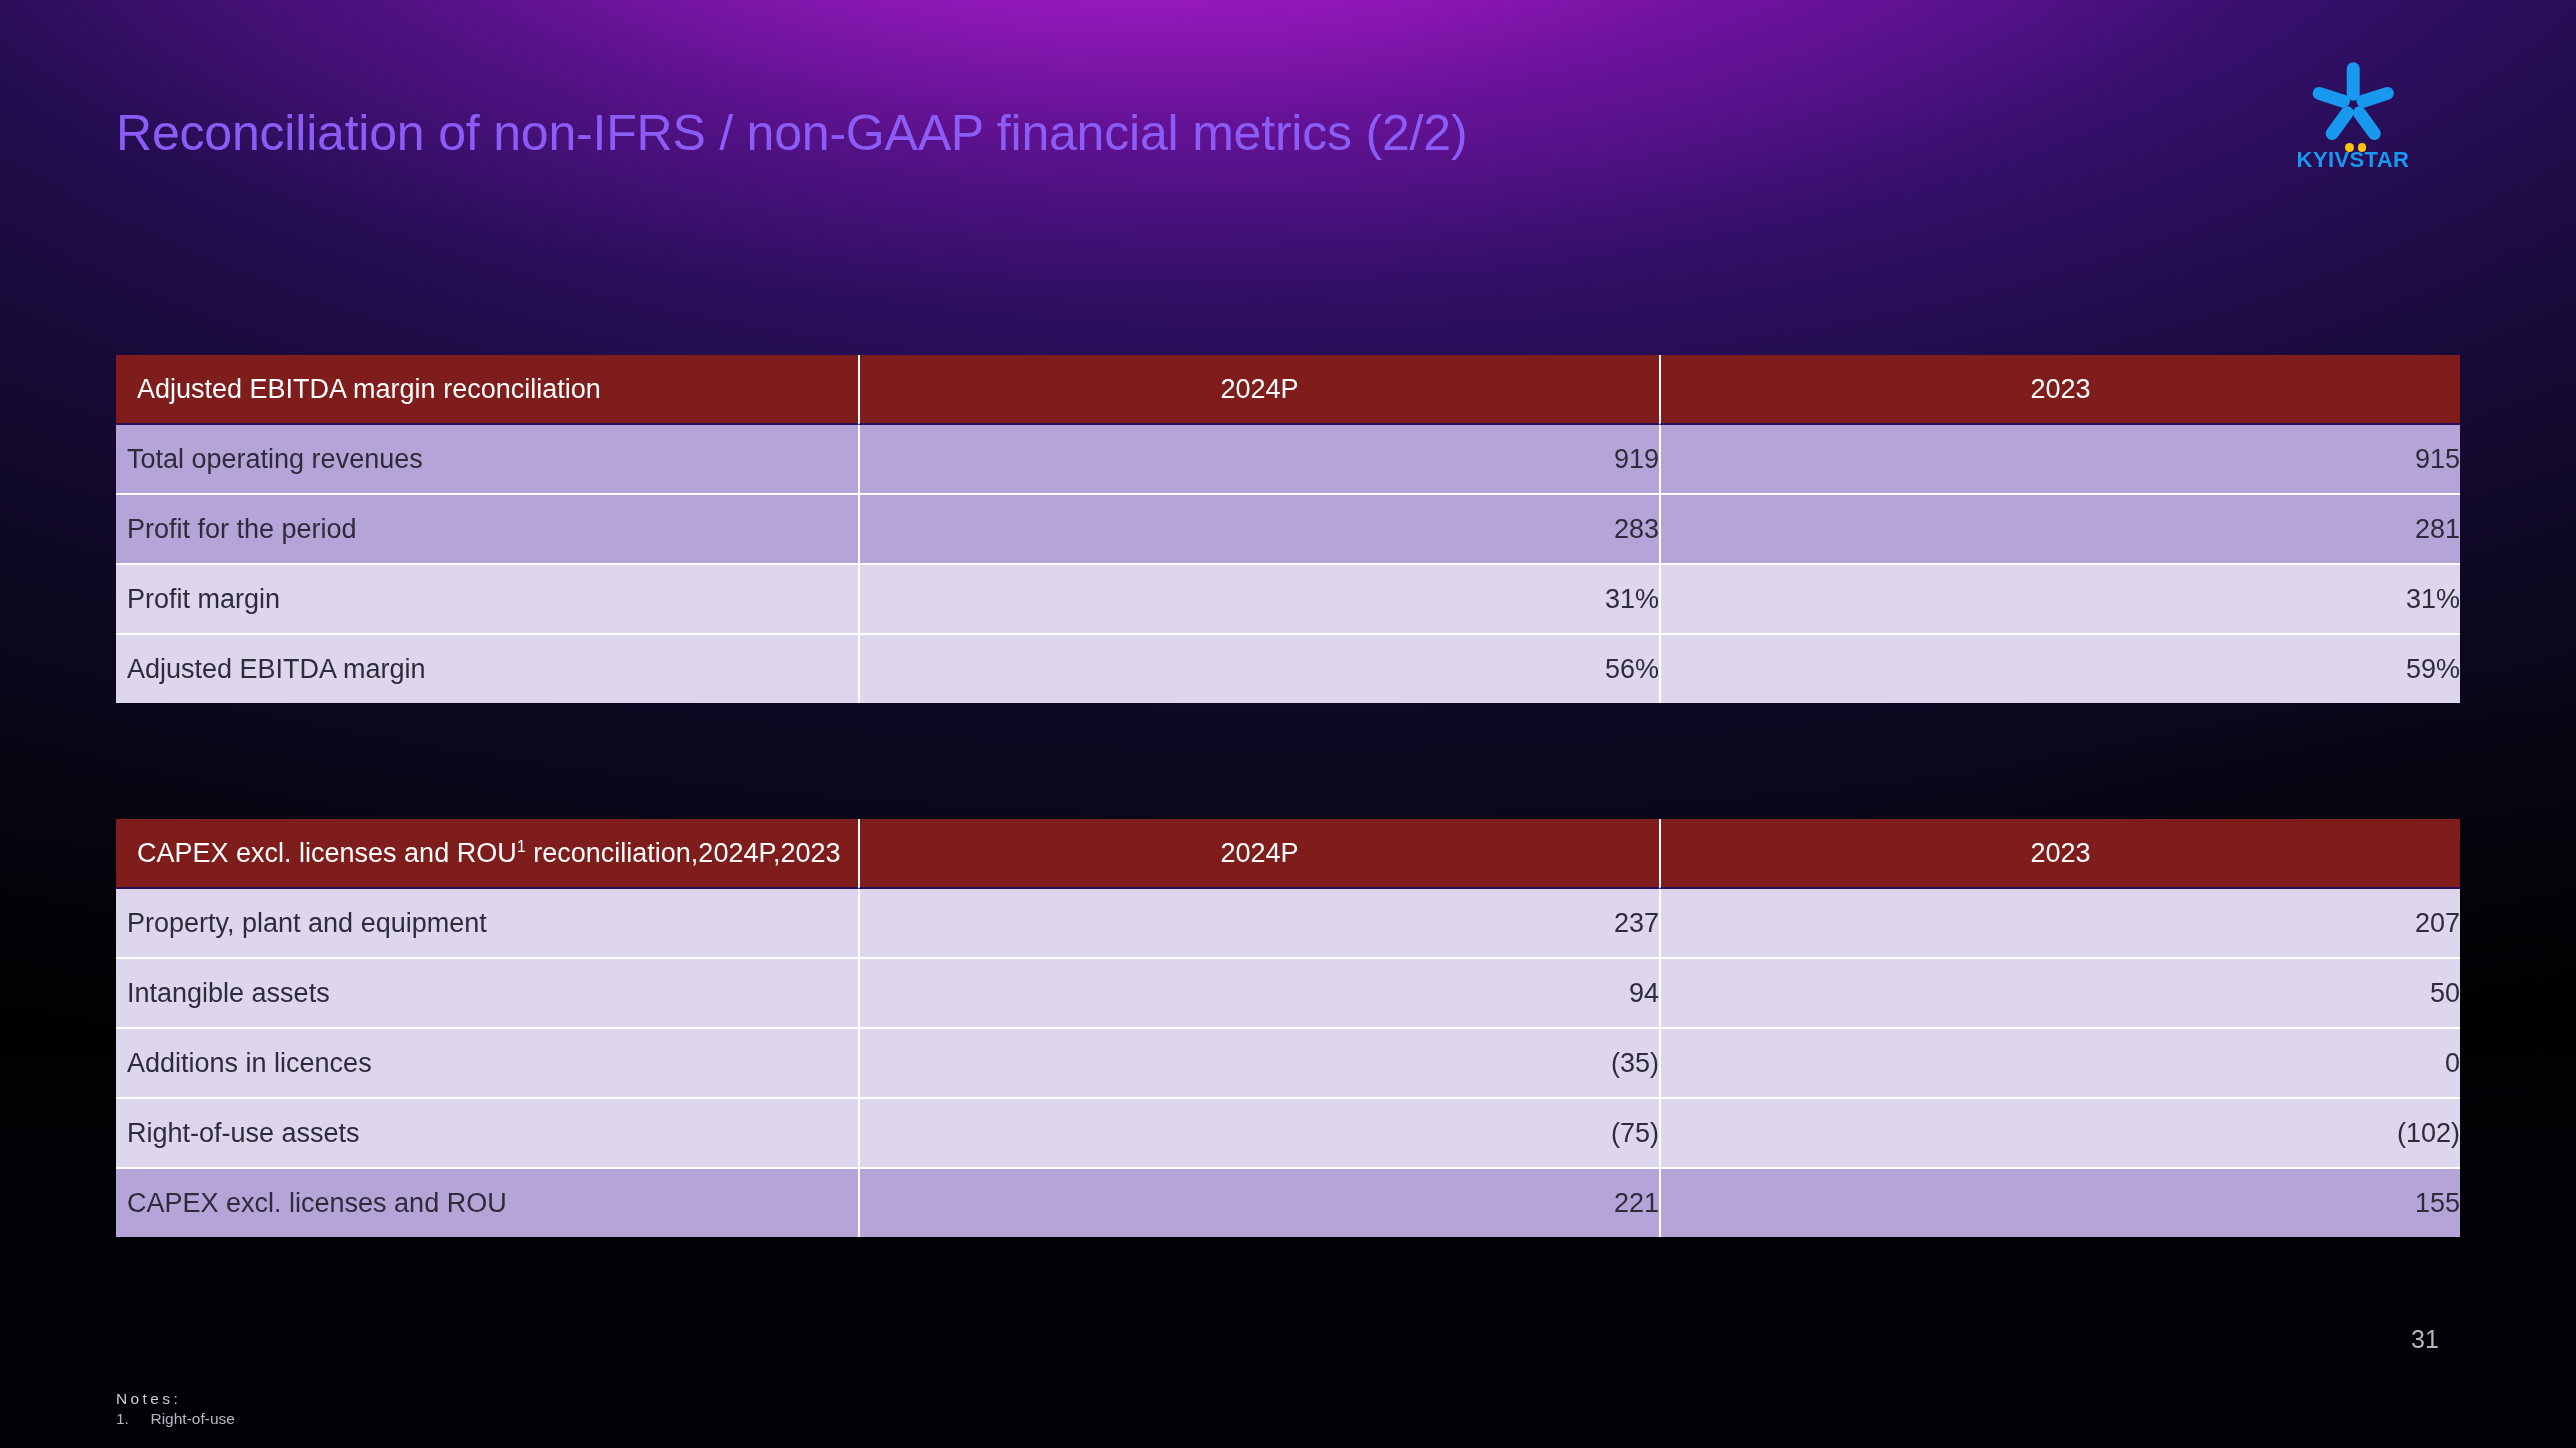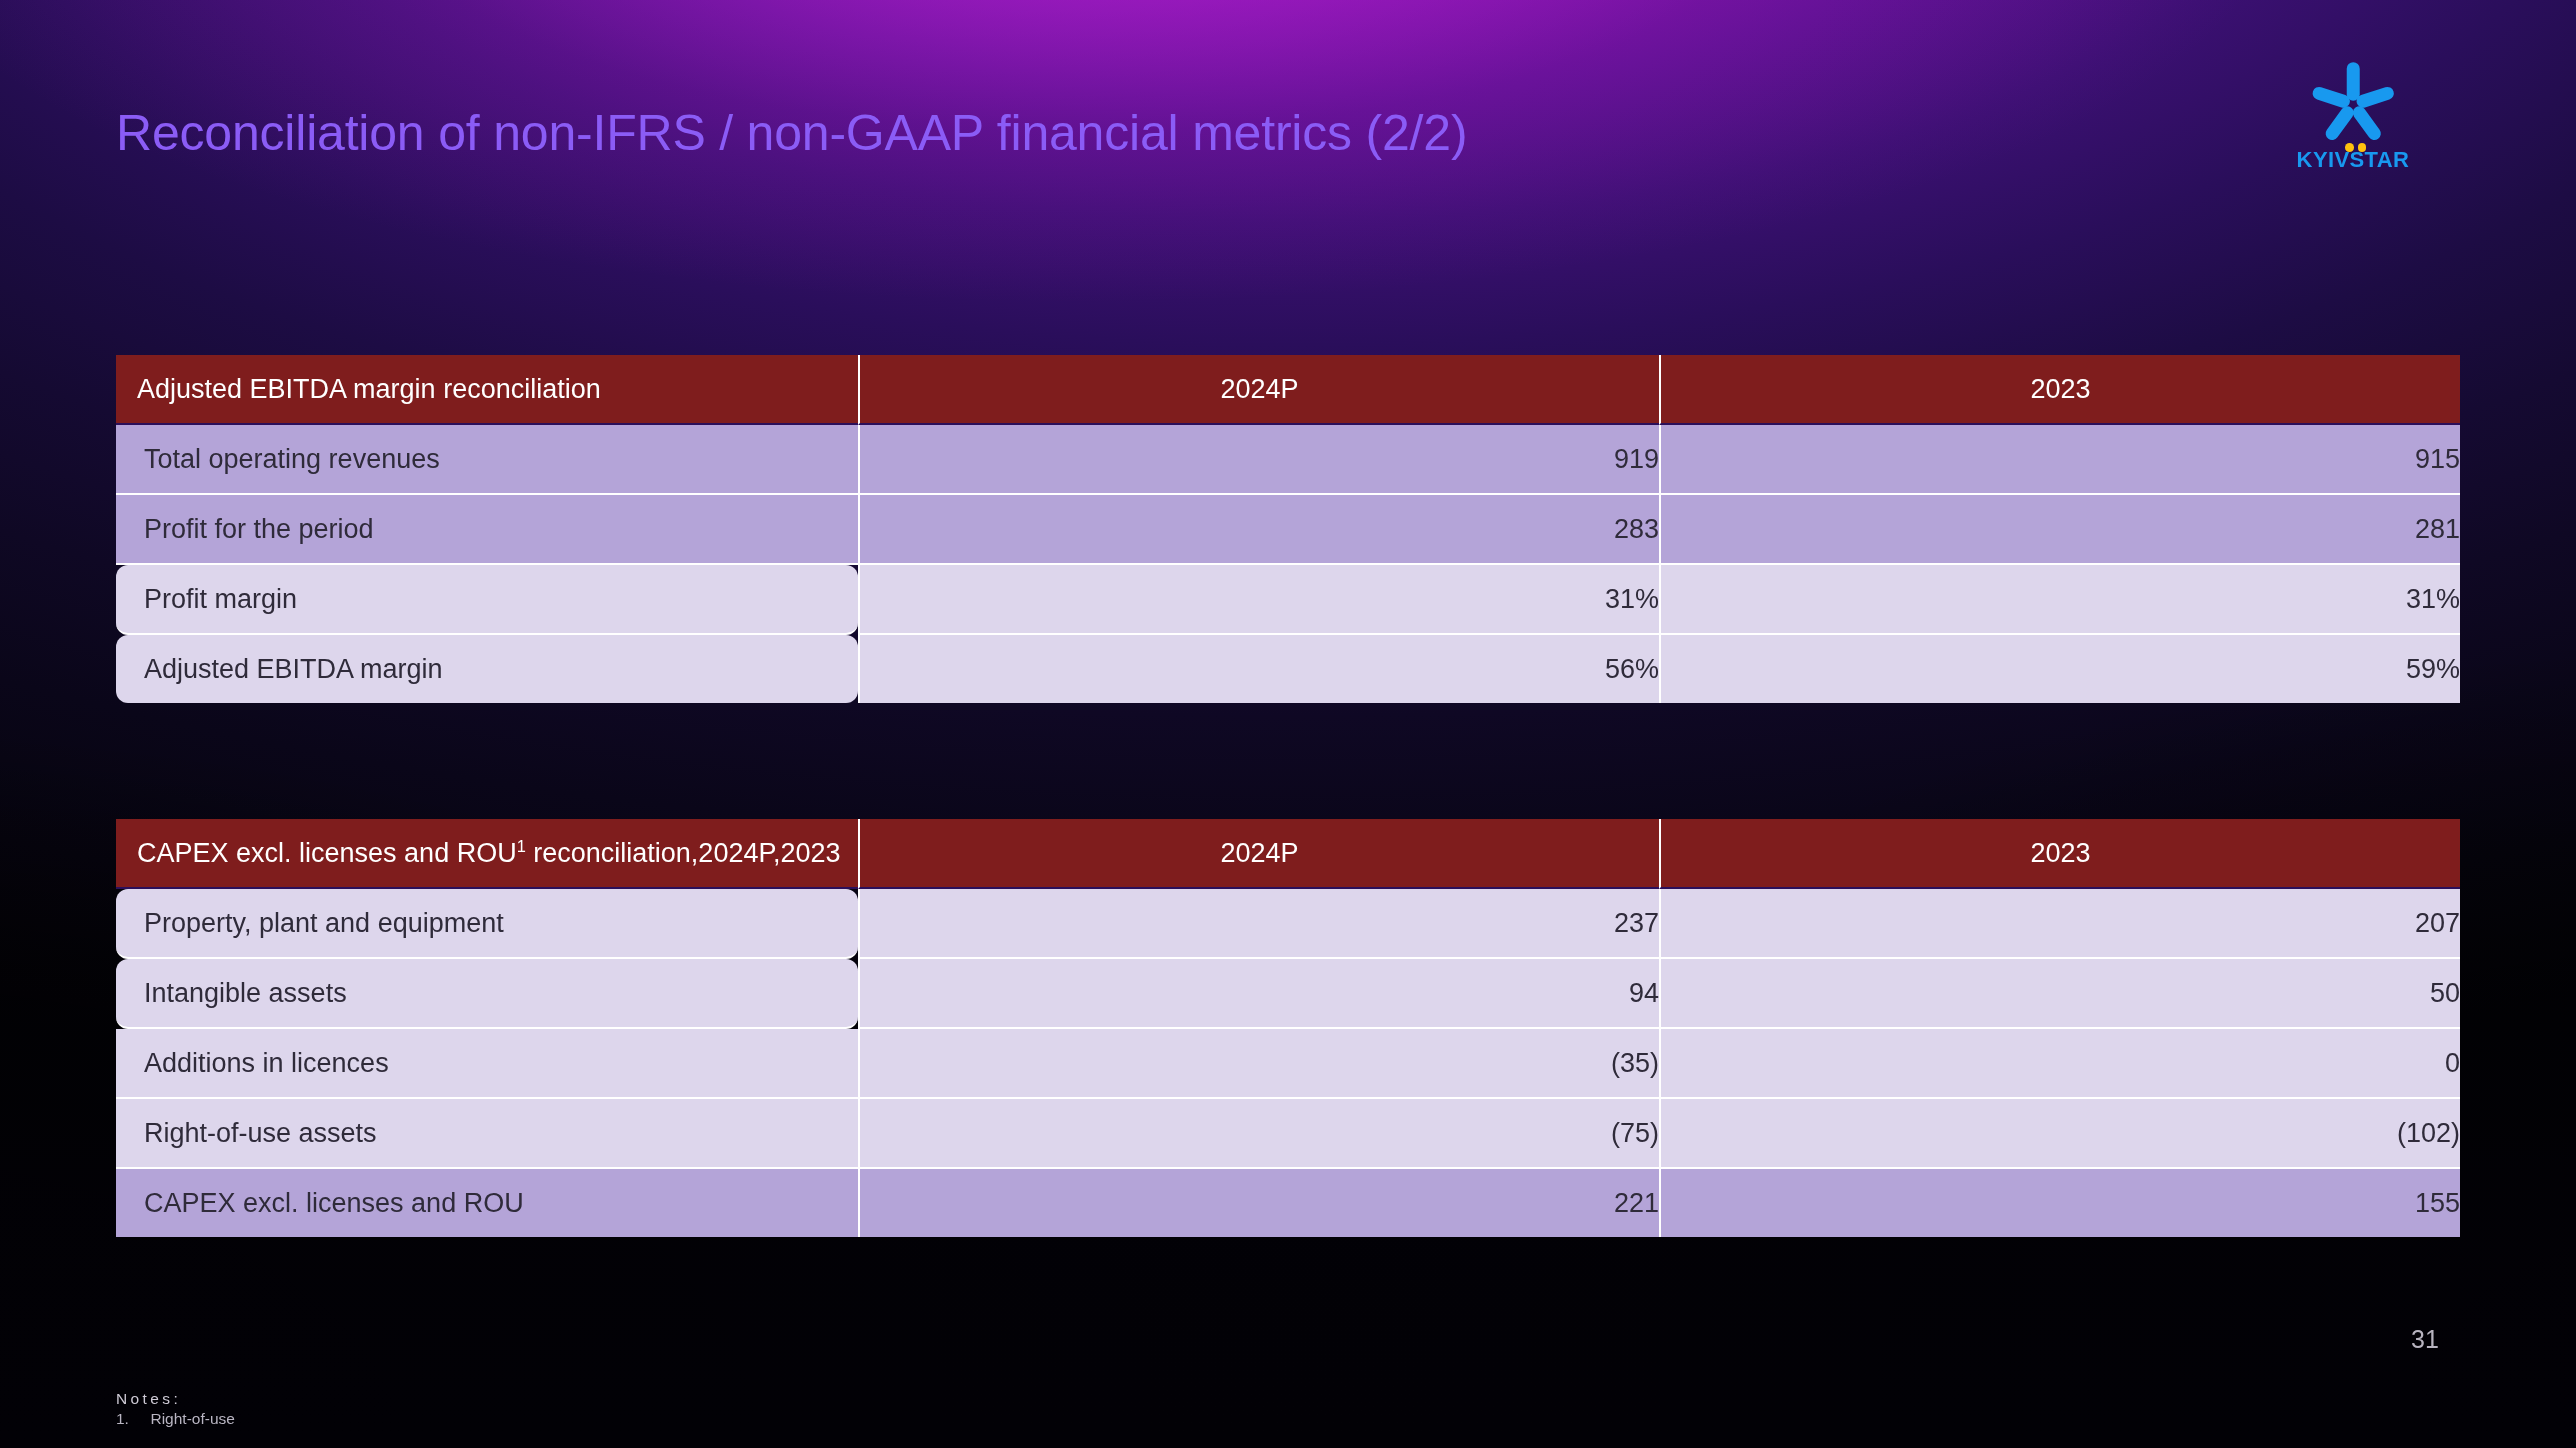--- a/index.html
+++ b/index.html
@@ -167,33 +167,33 @@
   }
 
   
   .fin-table tbody td {
     color: #2f2b3a;
     border-bottom: 2.9px solid #ffffff;
   }
   .fin-table tbody tr:last-child td { border-bottom: none; }
   .fin-table tbody td.t-label {
     text-align: left;
-    padding-left: 28px;
+    padding-left: 11px;
   }
   .fin-table tbody td.t-val {
     text-align: right;
     border-left: 2.9px solid #ffffff;
   }
 
   tr.shade-dark  td { background: #b4a4d8; }
   tr.shade-light td { background: #ddd6ec; }
 
   
   td.t-label.ind-0 { padding-left: 21px; }
-  td.t-label.ind-1 { padding-left: 58px; border-radius: 12px; }
+  td.t-label.ind-1 { padding-left: 58px; }
   td.t-label.ind-2 { padding-left: 97px; }
 
   
   .notes {
     position: absolute;
     left: 116px;
     top: 1389px;
     color: #b9b5c2;
     font-size: 15.5px;
     line-height: 1.28;

